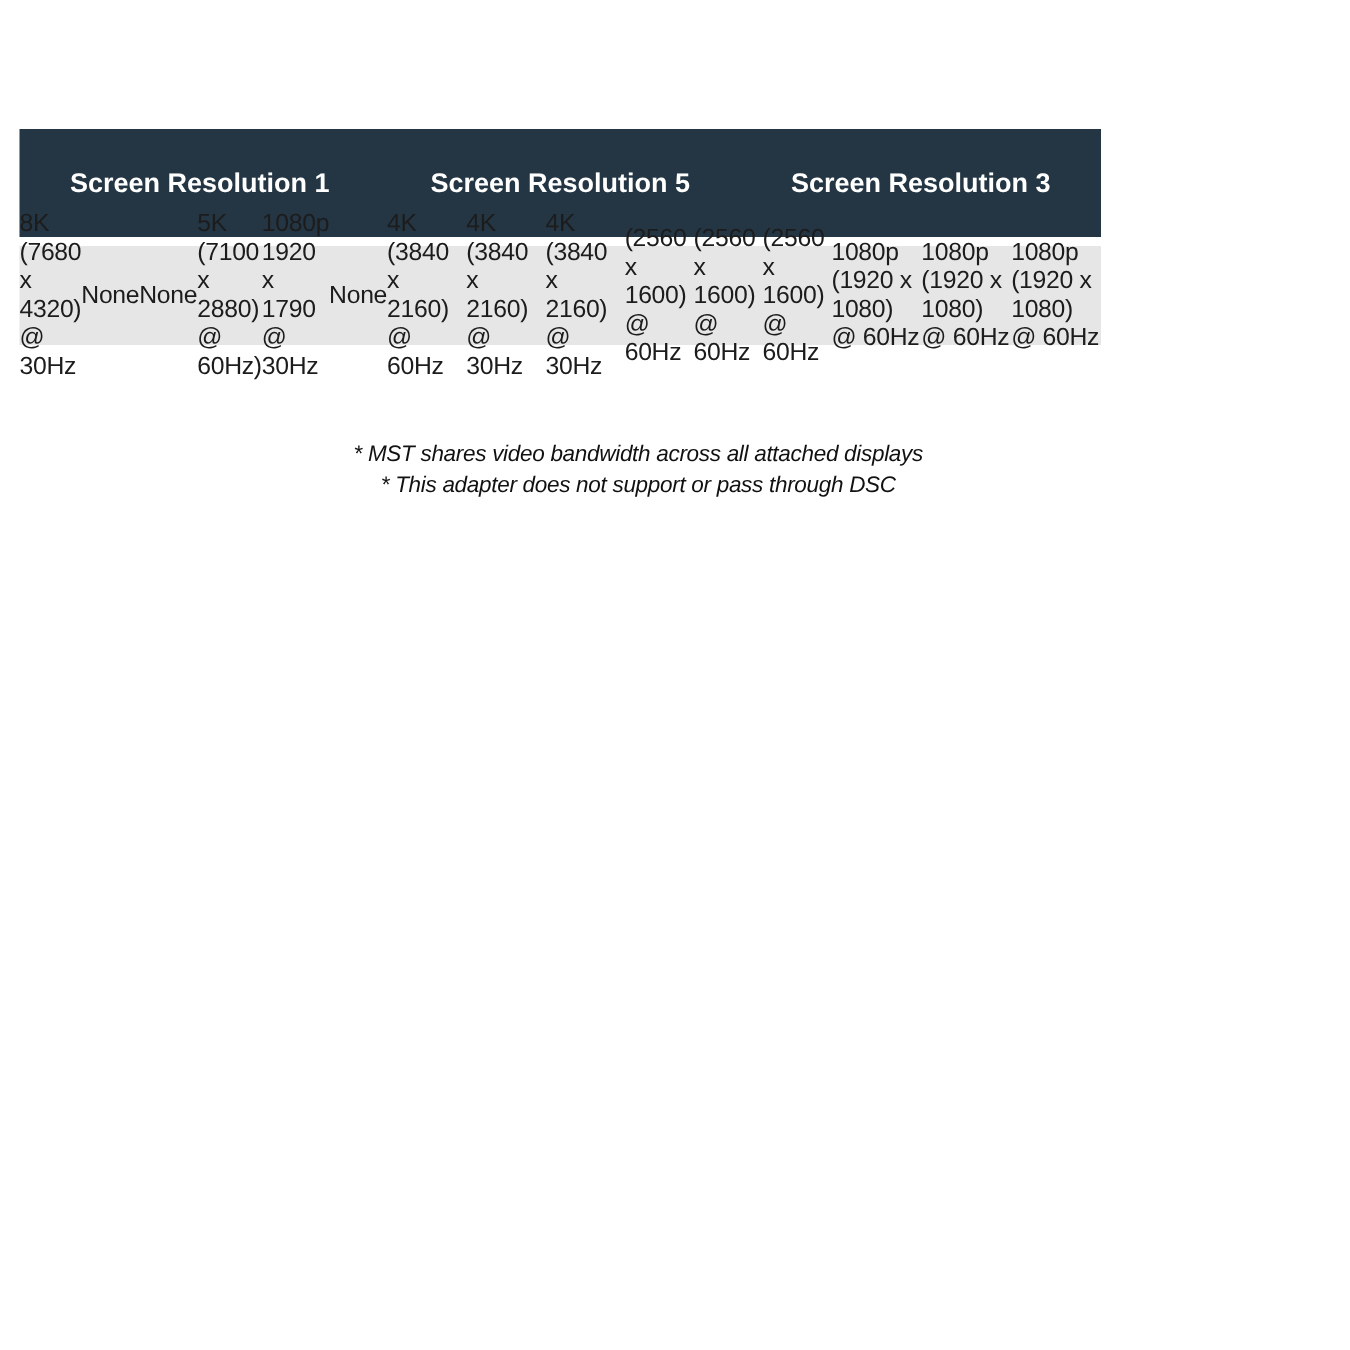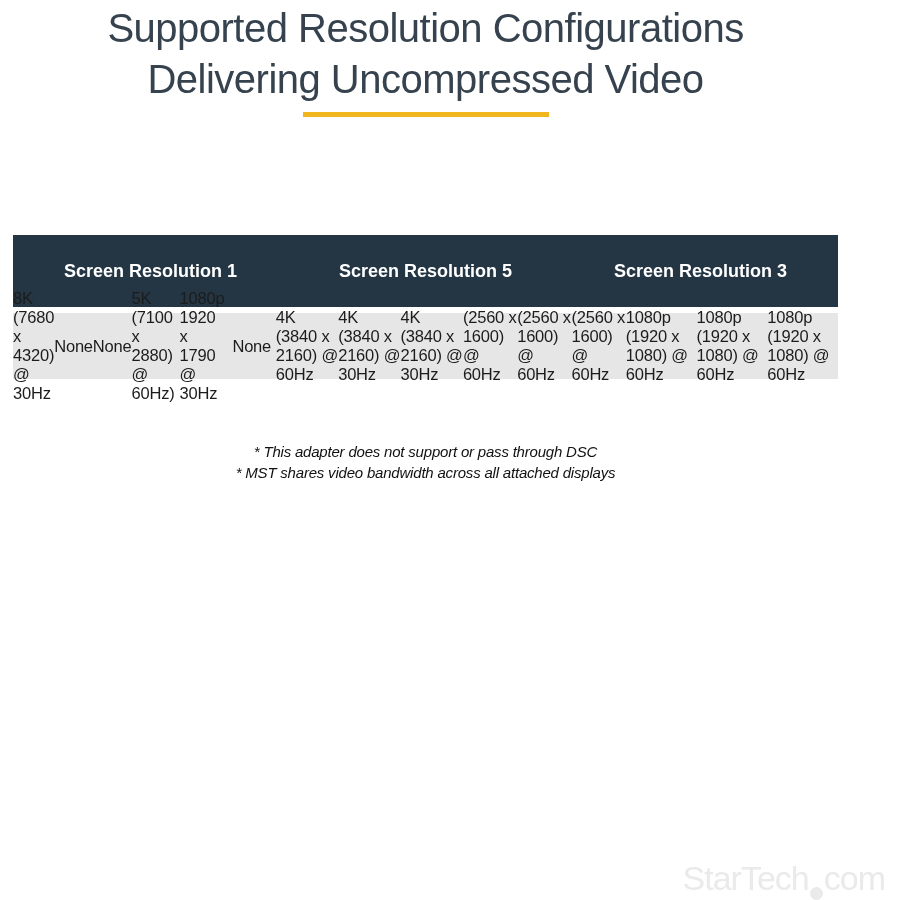--- a/index.html
+++ b/index.html
@@ -39,22 +39,22 @@
     font-weight: 300;
     letter-spacing: -0.5px;
     color: var(--title-text);
   }
   .title-underline {
     width: 246px; height: 5px;
     margin: 7px auto 0;
     background: var(--accent);
   }
   .res-table {
-    margin-top: 118px;
-    width: 825px;
+    margin-top: 86px;
+    width: 721px;
   }
   .thead {
     display: flex;
     height: 72px;
     background: var(--header-bg);
   }
   .th {
     flex: 1;
     display: flex;
     align-items: center;
@@ -113,25 +113,20 @@
     margin: 0 1px;
     transform: translateY(5px);
   }
 </style>
 </head>
 <body>
 
 <div class="page">
   <div class="content">
 
-    <header class="title-block">
-      <div class="title-line">Supported Resolution Configurations</div>
-      <div class="title-line">Delivering Uncompressed Video</div>
-      <div class="title-underline"></div>
-    </header>
 
     <section class="res-table">
       <div class="thead">
         <div class="th">Screen Resolution 1</div>
         <div class="th">Screen Resolution 5</div>
         <div class="th">Screen Resolution 3</div>
       </div>
       <div class="tbody">
         <div class="row">
           <div class="cell">8K (7680 x 4320) @ 30Hz</div>
@@ -155,22 +150,22 @@
         </div>
         <div class="row">
           <div class="cell">1080p (1920 x 1080) @ 60Hz</div>
           <div class="cell">1080p (1920 x 1080) @ 60Hz</div>
           <div class="cell">1080p (1920 x 1080) @ 60Hz</div>
         </div>
       </div>
     </section>
 
     <div class="footnotes">
+      <div class="footnote">* MST shares video bandwidth across all attached displays</div>
       <div class="footnote">* This adapter does not support or pass through DSC</div>
-      <div class="footnote">* MST shares video bandwidth across all attached displays</div>
     </div>
 
   </div>
 
   <div class="watermark">
     <span>StarTech</span>
     <span class="wm-dot"></span>
     <span>com</span>
   </div>
 </div>

